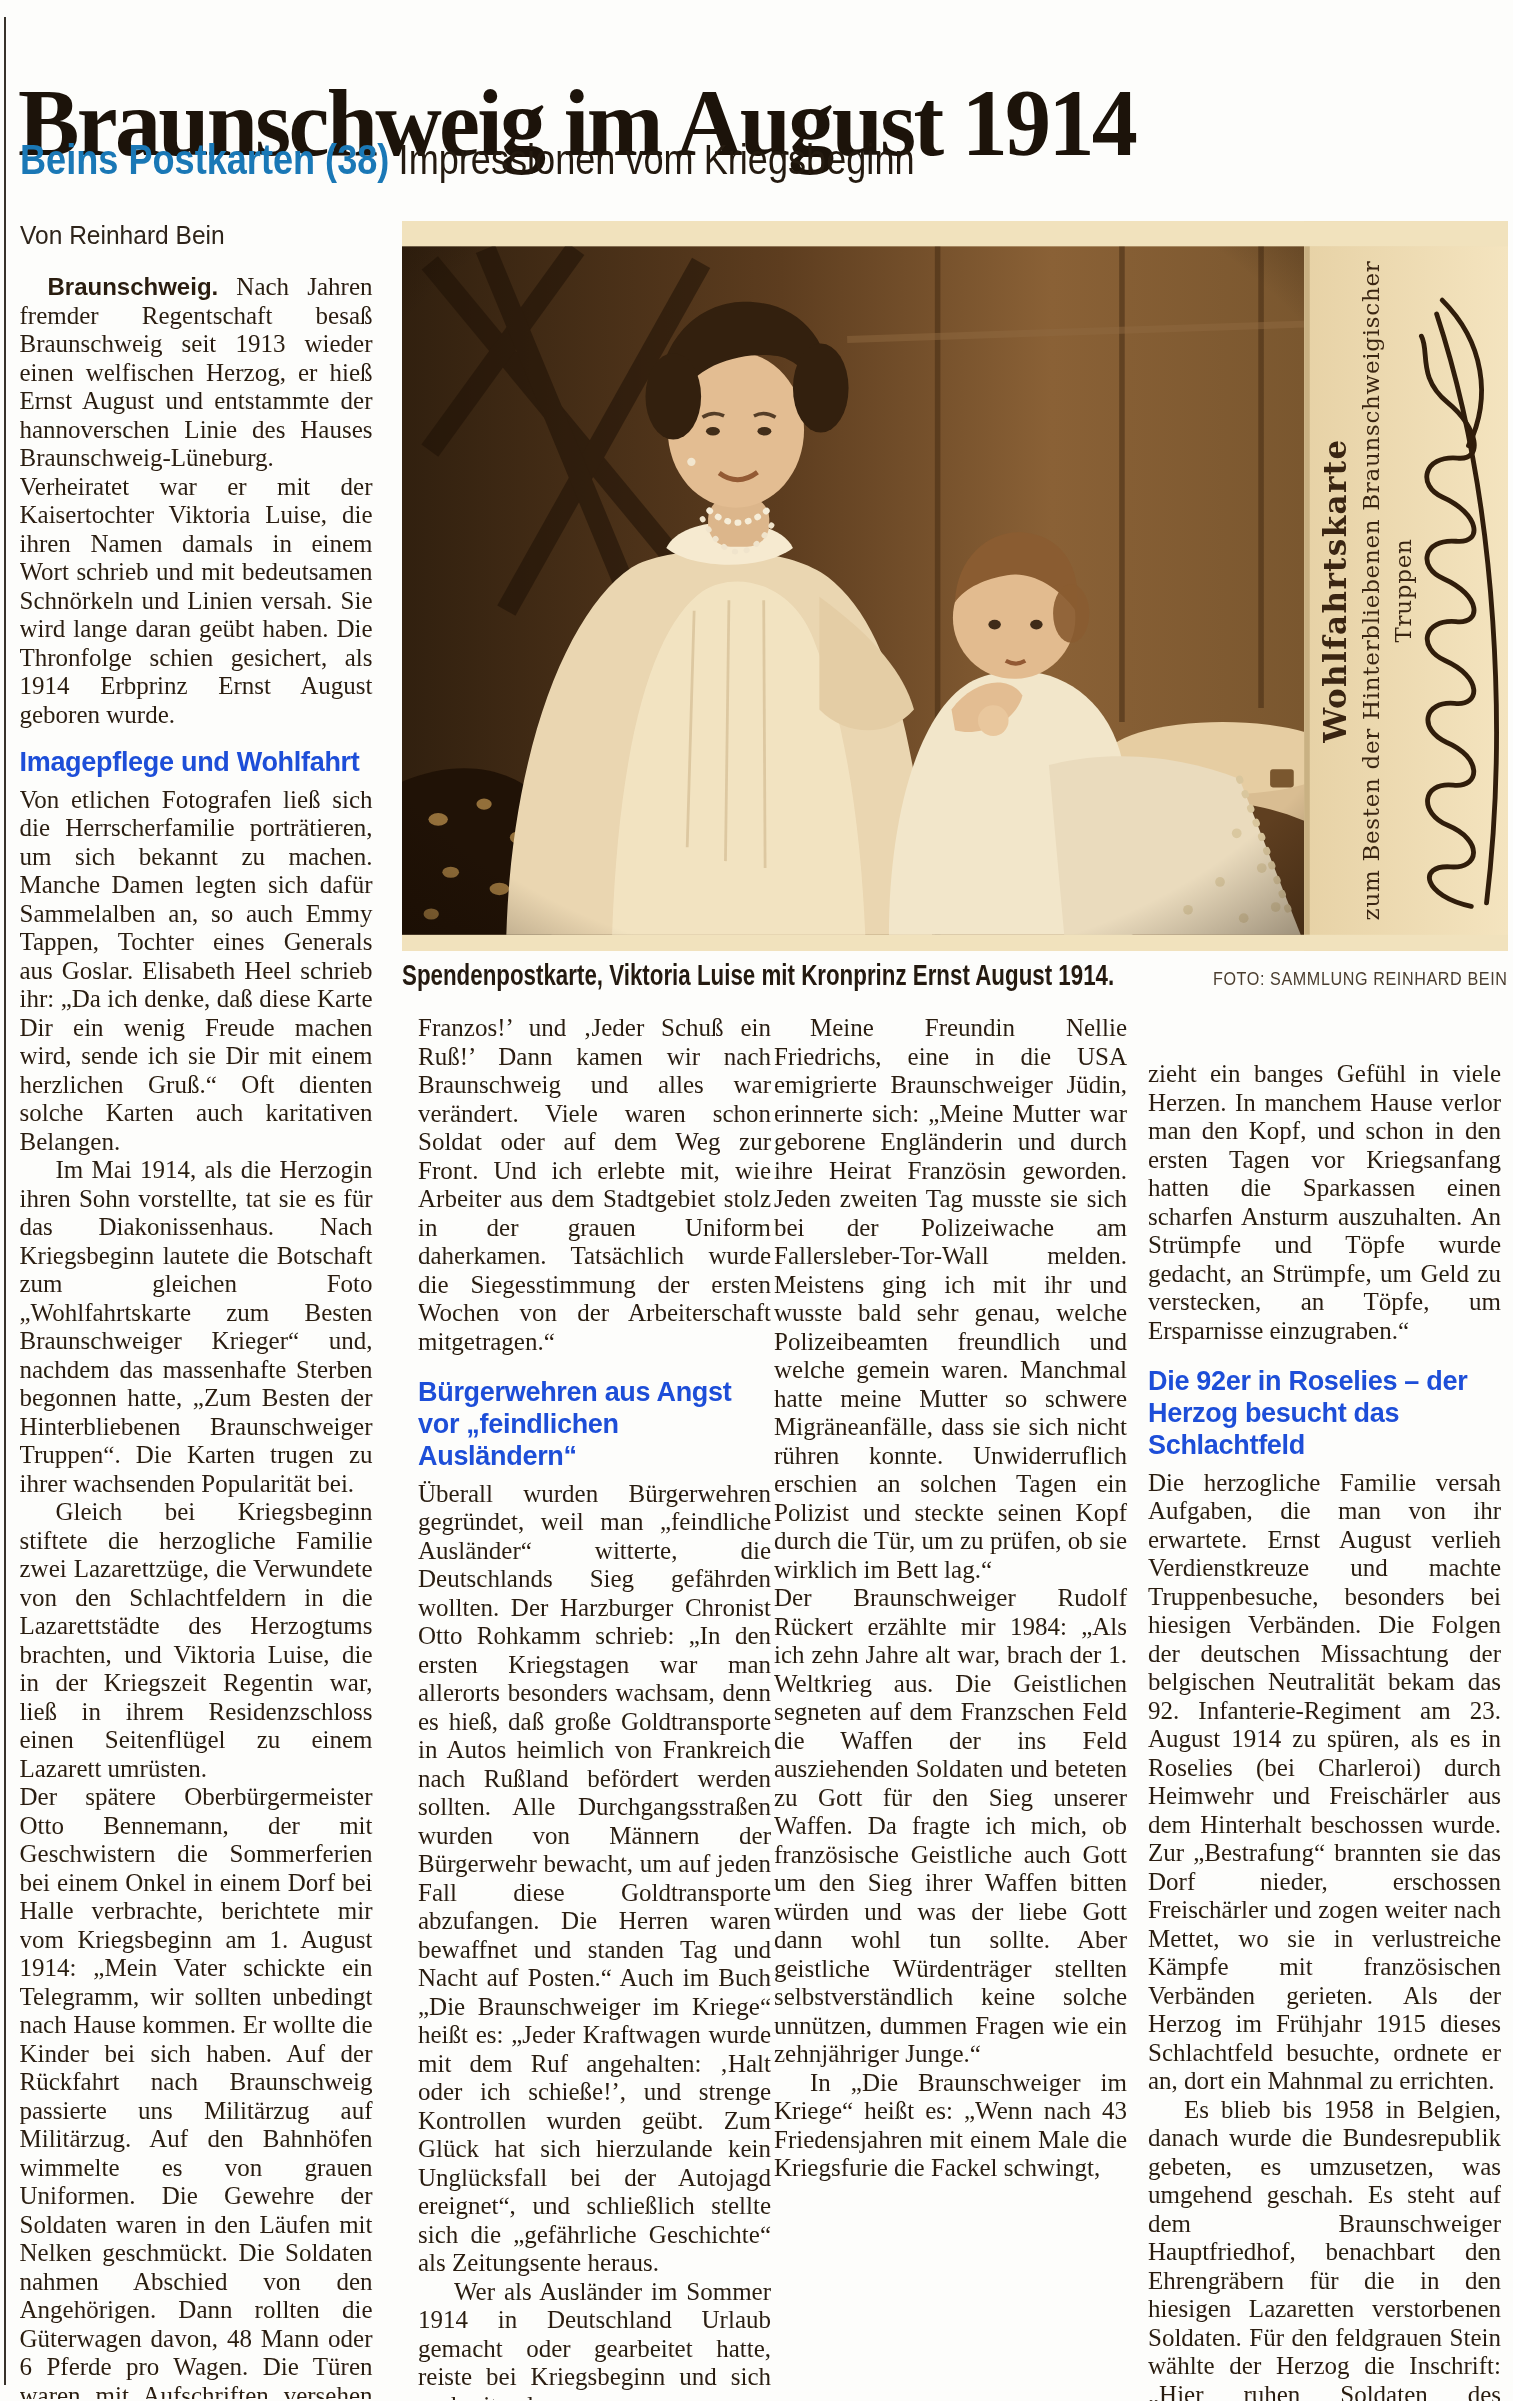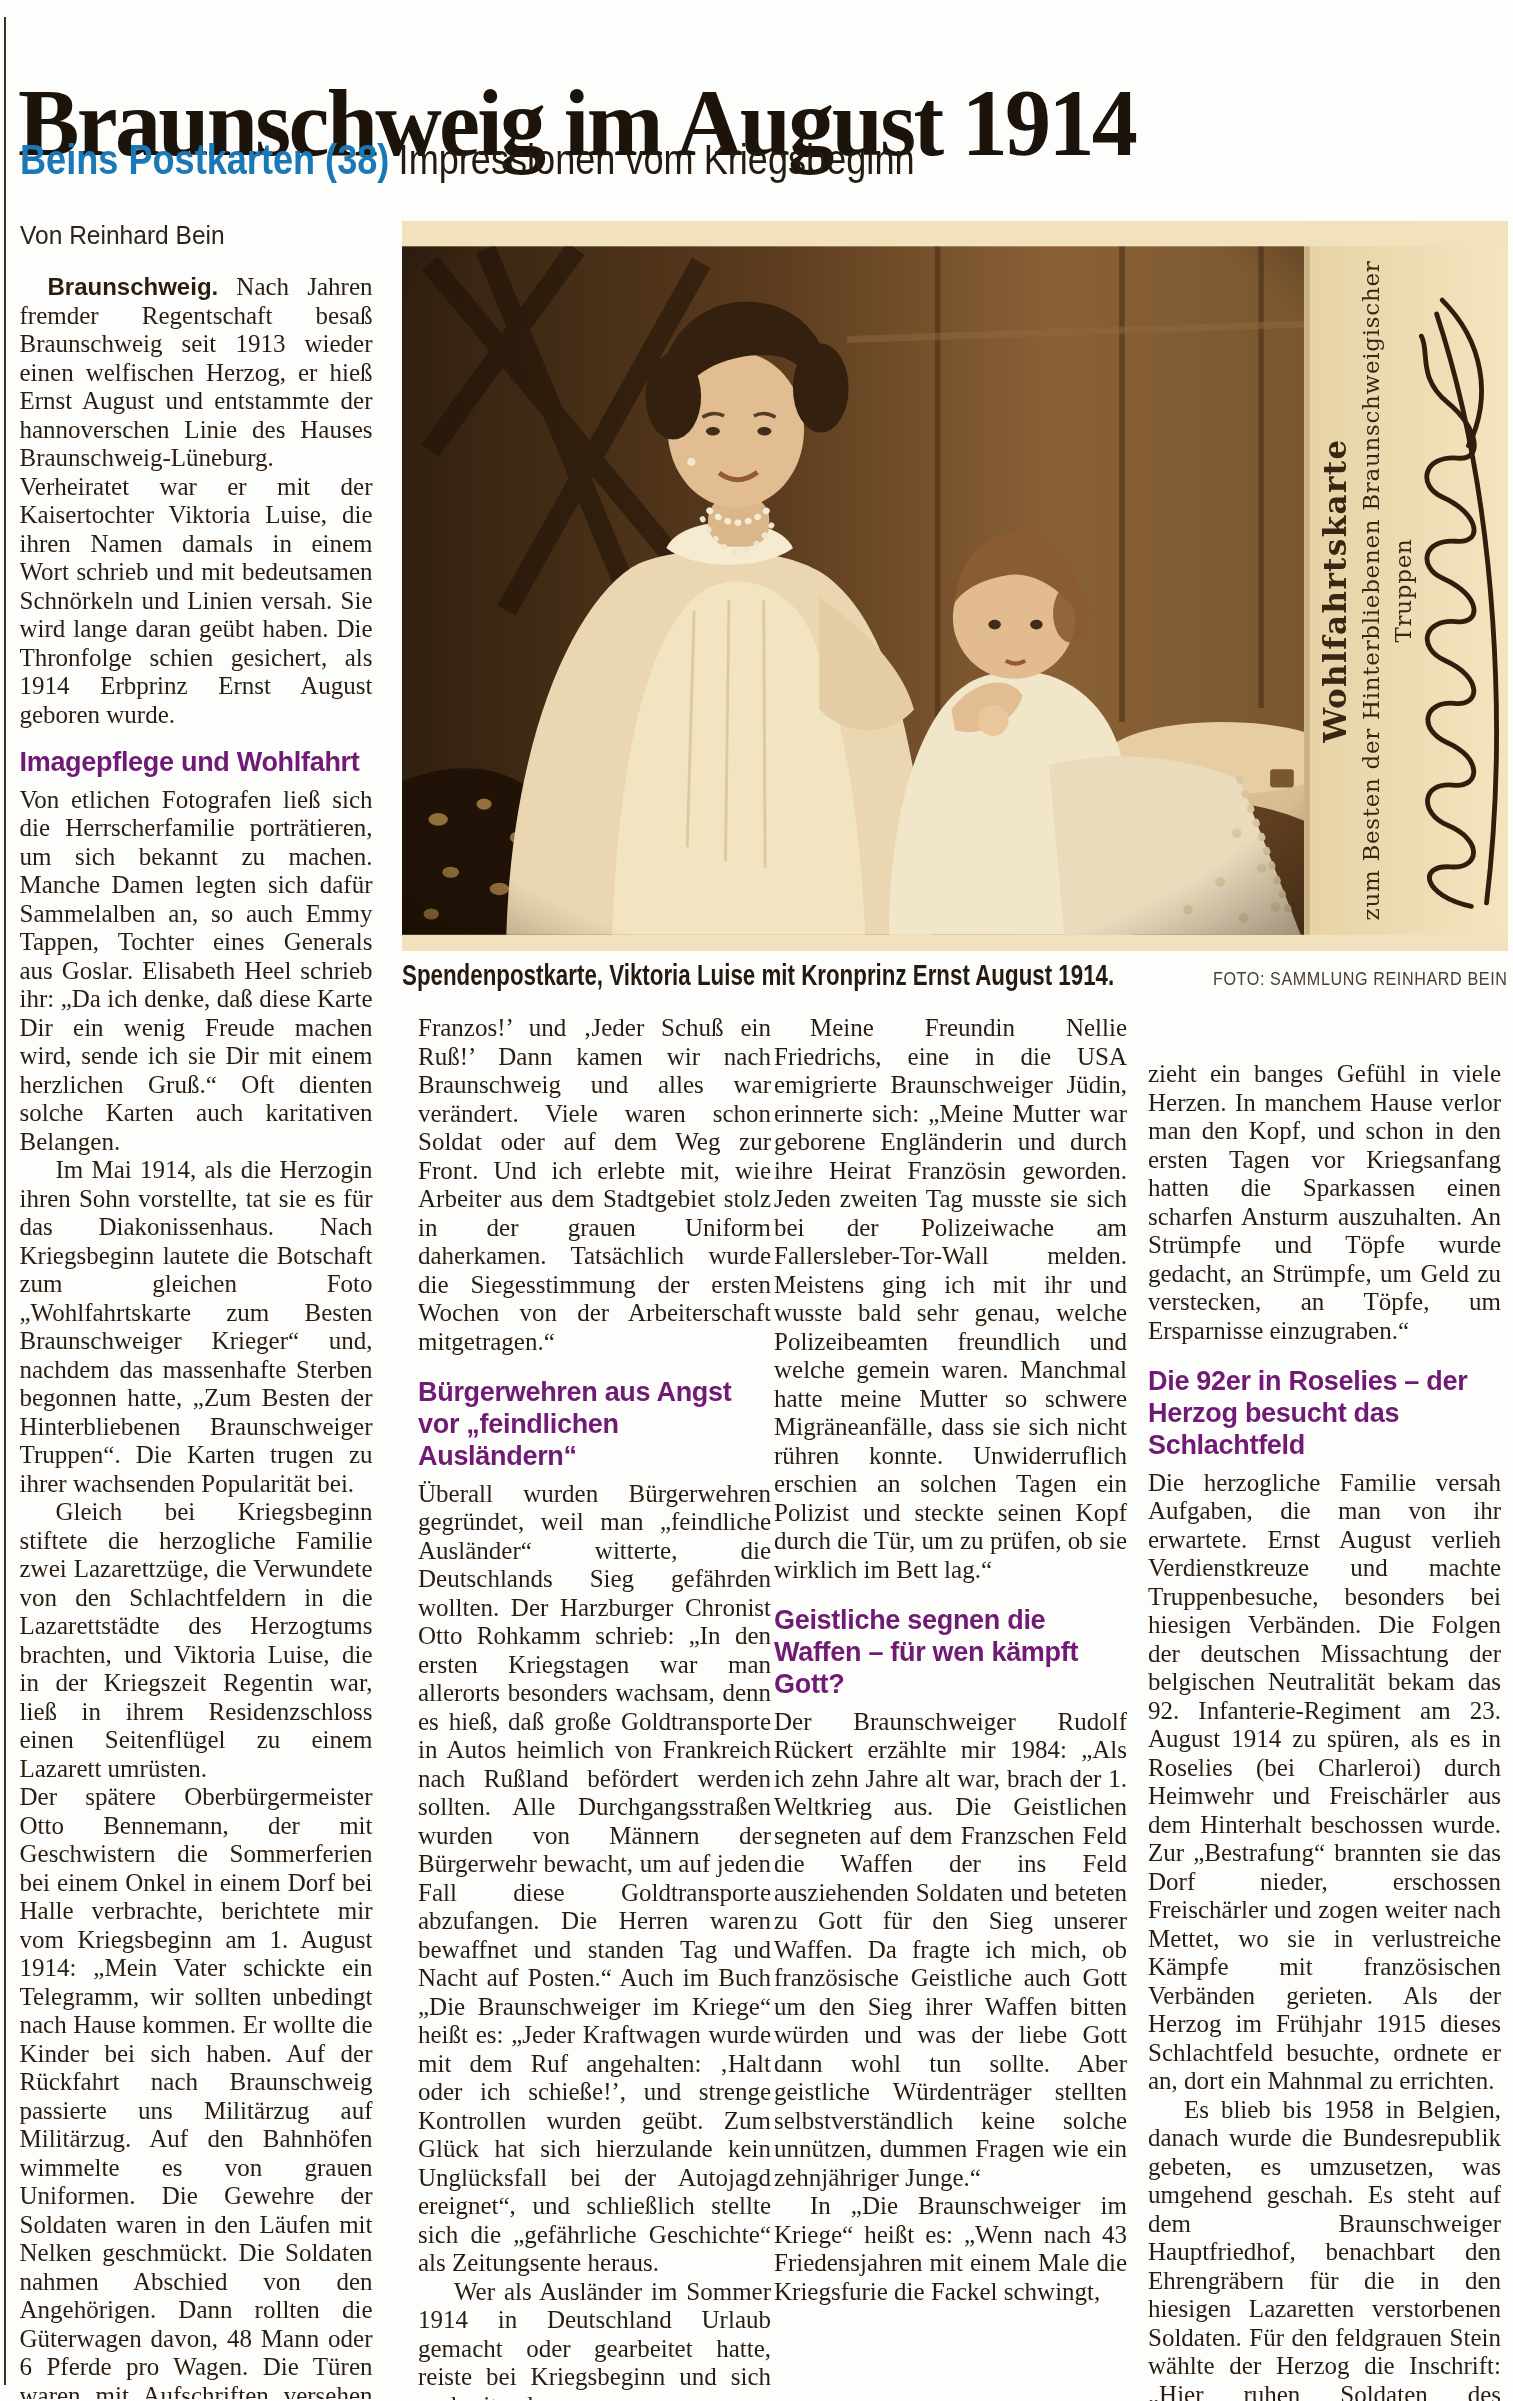--- a/index.html
+++ b/index.html
@@ -35,21 +35,21 @@
   #col1{left:19.5px;top:273px;height:2126px;}
   #col2{left:418px;top:1014px;height:1386px;}
   #col3{left:774px;top:1014px;height:1386px;}
   #col4{left:1148px;top:1014px;height:1386px;margin-top:46px;}
   .para{margin:0;}
   .indent{text-indent:36px;font-family:Liberation Serif, serif;}
   .lead-in{font-family:"Liberation Sans","DejaVu Sans",sans-serif;font-weight:700;font-size:24px;margin-left:28px;}
   .subhead{
     font-family:"Liberation Sans","DejaVu Sans",sans-serif;font-weight:700;
     font-size:27px;line-height:32px;margin:19.5px 0 8.3px 0;text-align:left;
-    color:#701a75;letter-spacing:-0.3px;hyphens:manual;
+    color:#1d4ed8;letter-spacing:-0.3px;hyphens:manual;
   }
   .subhead.first{margin-top:16.7px;}
   .photo{position:absolute;left:402px;top:221px;width:1106px;height:730px;}
   .photo svg{display:block;}
   .postcard-text{
     position:absolute;left:913px;top:714px;width:689px;height:103px;
     transform:rotate(-90deg);transform-origin:0 0;
     text-align:center;color:#3a2512;
     font-family:"DejaVu Serif","Liberation Serif",serif;
   }
@@ -230,21 +230,20 @@
 
 <div class="col" id="col2">
   <p class="para">Franzos!’ und ‚Jeder Schuß ein Ruß!’ Dann kamen wir nach Braunschweig und alles war verändert. Viele waren schon Soldat oder auf dem Weg zur Front. Und ich erlebte mit, wie Arbeiter aus dem Stadtgebiet stolz in der grauen Uniform daherkamen. Tatsächlich wurde die Siegesstimmung der ersten Wochen von der Arbeiterschaft mitgetragen.“</p>
   <h3 class="subhead">Bürgerwehren aus Angst vor „feindlichen Ausländern“</h3>
   <p class="para">Überall wurden Bürgerwehren gegründet, weil man „feindliche Ausländer“ witterte, die Deutschlands Sieg gefährden wollten. Der Harzburger Chronist Otto Rohkamm schrieb: „In den ersten Kriegstagen war man allerorts besonders wachsam, denn es hieß, daß große Goldtransporte in Autos heimlich von Frankreich nach Rußland befördert werden sollten. Alle Durchgangsstraßen wurden von Männern der Bürgerwehr bewacht, um auf jeden Fall diese Goldtransporte abzufangen. Die Herren waren bewaffnet und standen Tag und Nacht auf Posten.“ Auch im Buch „Die Braunschweiger im Kriege“ heißt es: „Jeder Kraftwagen wurde mit dem Ruf angehalten: ‚Halt oder ich schieße!’, und strenge Kontrollen wurden geübt. Zum Glück hat sich hierzulande kein Unglücksfall bei der Autojagd ereignet“, und schließlich stellte sich die „gefährliche Geschichte“ als Zeitungsente heraus.</p>
   <p class="para indent">Wer als Ausländer im Sommer 1914 in Deutschland Urlaub gemacht oder gearbeitet hatte, reiste bei Kriegsbeginn und sich ausbreitender Fremdenfeindlichkeit eilig ab. Kurorte wie Bad Harzburg leerten sich. Nach dem Abklingen der Hysterie kehrten die polnischen</p>
 </div>
 
 <div class="col" id="col3">
   <p class="para indent">Meine Freundin Nellie Friedrichs, eine in die USA emigrierte Braunschweiger Jüdin, erinnerte sich: „Meine Mutter war geborene Engländerin und durch ihre Heirat Französin geworden. Jeden zweiten Tag musste sie sich bei der Polizeiwache am Fallersleber-Tor-Wall melden. Meistens ging ich mit ihr und wusste bald sehr genau, welche Polizeibeamten freundlich und welche gemein waren. Manchmal hatte meine Mutter so schwere Migräneanfälle, dass sie sich nicht rühren konnte. Unwiderruflich erschien an solchen Tagen ein Polizist und steckte seinen Kopf durch die Tür, um zu prüfen, ob sie wirklich im Bett lag.“</p>
-  <h3 class="subhead">Geistliche segnen die Waffen – für wen kämpft Gott?</h3>
   <p class="para">Der Braunschweiger Rudolf Rückert erzählte mir 1984: „Als ich zehn Jahre alt war, brach der 1. Weltkrieg aus. Die Geistlichen segneten auf dem Franzschen Feld die Waffen der ins Feld ausziehenden Soldaten und beteten zu Gott für den Sieg unserer Waffen. Da fragte ich mich, ob französische Geistliche auch Gott um den Sieg ihrer Waffen bitten würden und was der liebe Gott dann wohl tun sollte. Aber geistliche Würdenträger stellten selbstverständlich keine solche unnützen, dummen Fragen wie ein zehnjähriger Junge.“</p>
   <p class="para indent">In „Die Braunschweiger im Kriege“ heißt es: „Wenn nach 43 Friedensjahren mit einem Male die Kriegsfurie die Fackel schwingt,</p>
 </div>
 
 <div class="col" id="col4">
   <p class="para">zieht ein banges Gefühl in viele Herzen. In manchem Hause verlor man den Kopf, und schon in den ersten Tagen vor Kriegsanfang hatten die Sparkassen einen scharfen Ansturm auszuhalten. An Strümpfe und Töpfe wurde gedacht, an Strümpfe, um Geld zu verstecken, an Töpfe, um Ersparnisse einzugraben.“</p>
   <h3 class="subhead">Die 92er in Roselies – der Herzog besucht das Schlachtfeld</h3>
   <p class="para">Die herzogliche Familie versah Aufgaben, die man von ihr erwartete. Ernst August verlieh Verdienstkreuze und machte Truppenbesuche, besonders bei hiesigen Verbänden. Die Folgen der deutschen Missachtung der belgischen Neutralität bekam das 92. Infanterie-Regiment am 23. August 1914 zu spüren, als es in Roselies (bei Charleroi) durch Heimwehr und Freischärler aus dem Hinterhalt beschossen wurde. Zur „Bestrafung“ brannten sie das Dorf nieder, erschossen Freischärler und zogen weiter nach Mettet, wo sie in verlustreiche Kämpfe mit französischen Verbänden gerieten. Als der Herzog im Frühjahr 1915 dieses Schlachtfeld besuchte, ordnete er an, dort ein Mahnmal zu errichten.</p>
   <p class="para indent">Es blieb bis 1958 in Belgien, danach wurde die Bundesrepublik gebeten, es umzusetzen, was umgehend geschah. Es steht auf dem Braunschweiger Hauptfriedhof, benachbart den Ehrengräbern für die in den hiesigen Lazaretten verstorbenen Soldaten. Für den feldgrauen Stein wählte der Herzog die Inschrift: „Hier ruhen Soldaten des Braunschweigischen I.R. 92. Sie starben im großen Kriege für Fürst und Heimat am 23. August 1914 den Heldentod.“</p>
 </div>

